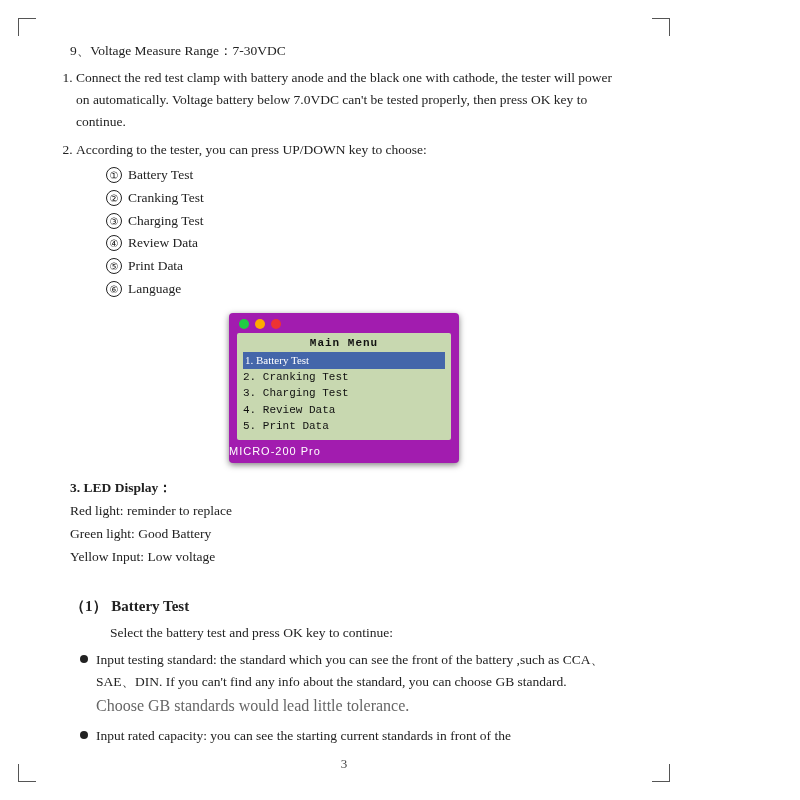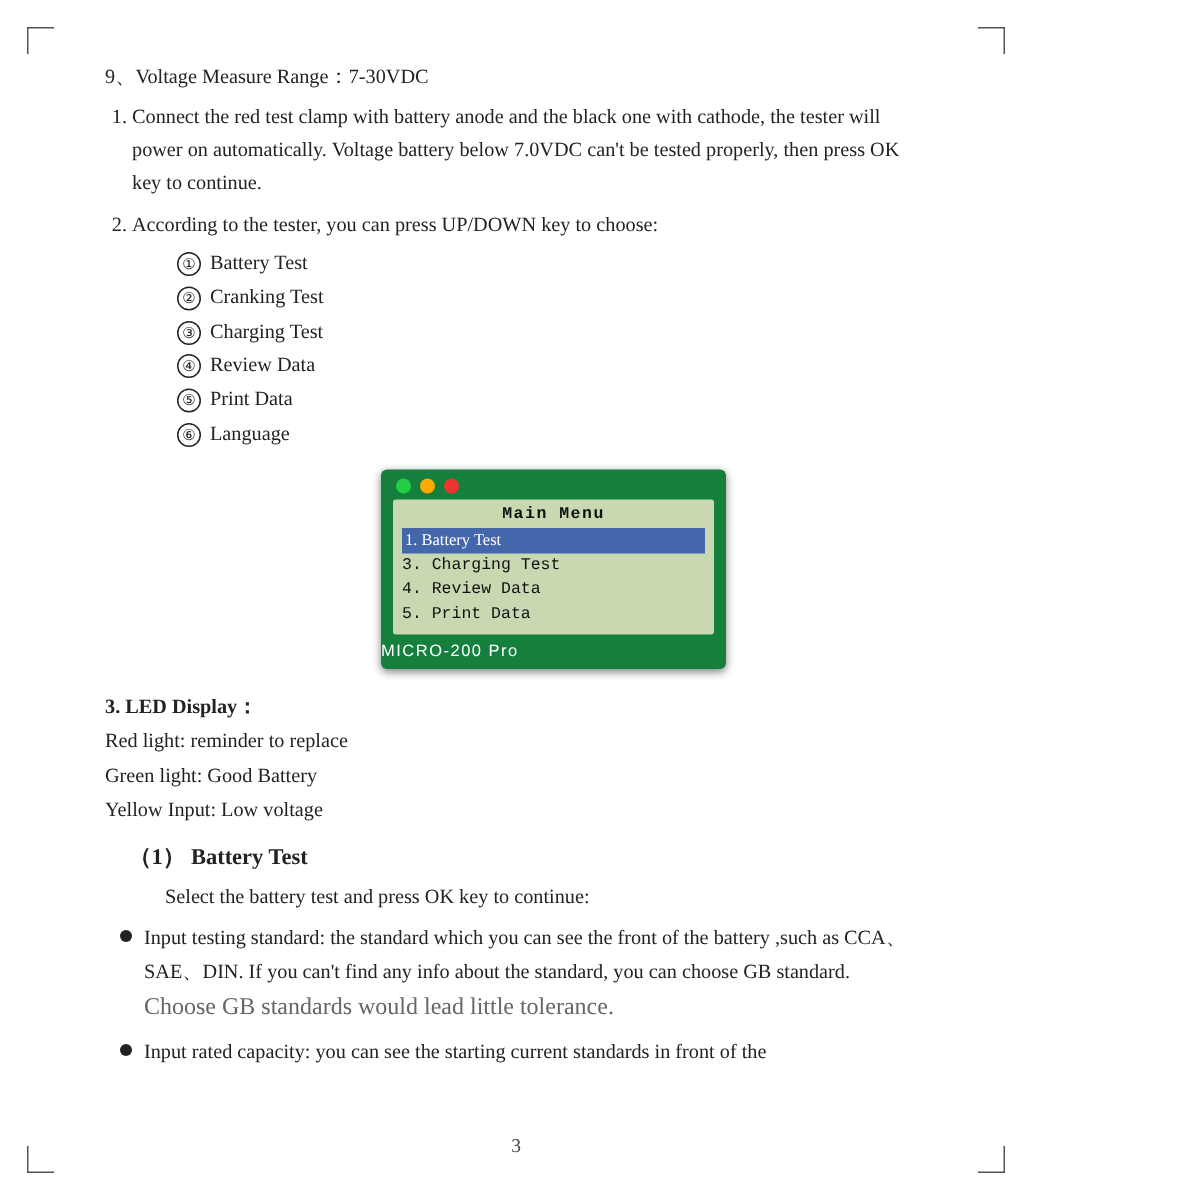--- a/index.html
+++ b/index.html
@@ -25,21 +25,21 @@
     .corner.tl { top: 18px; left: 18px; border-top: 1.5px solid #555; border-left: 1.5px solid #555; }
     .corner.tr { top: 18px; right: 18px; border-top: 1.5px solid #555; border-right: 1.5px solid #555; }
     .corner.bl { bottom: 18px; left: 18px; border-bottom: 1.5px solid #555; border-left: 1.5px solid #555; }
     .corner.br { bottom: 18px; right: 18px; border-bottom: 1.5px solid #555; border-right: 1.5px solid #555; }
 
     .content { margin-top: 10px; }
     .section-line { margin-bottom: 5px; line-height: 1.6; }
     .bold { font-weight: bold; }
     .how-to-use { font-weight: bold; font-size: 14px; margin-bottom: 6px; }
 
-    ol.main-list { margin-left: 18px; }
+    ol.main-list { margin-left: 6px; }
     ol.main-list > li { margin-bottom: 6px; line-height: 1.65; }
 
     .circled-list { list-style: none; margin-left: 30px; margin-top: 2px; margin-bottom: 2px; }
     .circled-list li { line-height: 1.7; display: flex; align-items: baseline; gap: 6px; }
     .circle-num {
       display: inline-block;
       width: 16px;
       height: 16px;
       border: 1px solid #222;
       border-radius: 50%;
@@ -53,27 +53,26 @@
     .device-container {
       display: flex;
       justify-content: center;
       margin: 12px 0 14px 0;
     }
     .device-wrapper {
       position: relative;
       width: 230px;
     }
     .device-screen {
-      background: #15803d;
+      background: #a21caf;
       border-radius: 4px;
       padding: 0 0 6px 0;
       width: 230px;
       overflow: hidden;
       box-shadow: 0 2px 6px rgba(0,0,0,0.5);
-      margin-left: 25px;
     }
     .device-dots {
       display: flex;
       gap: 6px;
       padding: 6px 10px 4px 10px;
       align-items: center;
     }
     .dot { width: 10px; height: 10px; border-radius: 50%; }
     .dot-green { background: #22cc44; }
     .dot-yellow { background: #ffaa00; }
@@ -106,28 +105,28 @@
     .device-label {
       text-align: left;
       color: #fff;
       font-size: 11px;
       font-family: Arial, sans-serif;
       margin-top: 5px;
       letter-spacing: 1px;
     }
 
     
-    .led-section { margin-bottom: 10px; }
+    .led-section { margin-bottom: 28px; }
     .led-line { line-height: 1.7; }
 
     
     .battery-heading {
       font-size: 15px;
       font-weight: bold;
-      margin: 10px 0 6px 16px;
+      margin: 10px 0 6px 0;
     }
 
     .sub-para { margin-left: 40px; margin-bottom: 5px; line-height: 1.65; }
 
     .bullet-list { list-style: none; margin-left: 10px; }
     .bullet-list li {
       display: flex;
       align-items: flex-start;
       gap: 8px;
       margin-bottom: 5px;
@@ -208,20 +207,21 @@
       <div class="device-wrapper">
         <div class="device-screen">
           <div class="device-dots">
             <div class="dot dot-green"></div>
             <div class="dot dot-yellow"></div>
             <div class="dot dot-red"></div>
           </div>
           <div class="screen-inner">
             <div class="screen-title">Main Menu</div>
             <div class="screen-item selected">1. Battery Test</div>
+            <div class="screen-item">2. Cranking Test</div>
             <div class="screen-item">3. Charging Test</div>
             <div class="screen-item">4. Review Data</div>
             <div class="screen-item">5. Print Data</div>
           </div>
           <div class="device-label">MICRO-200 Pro</div>
         </div>
       </div>
     </div>
 
     <div class="led-section">

